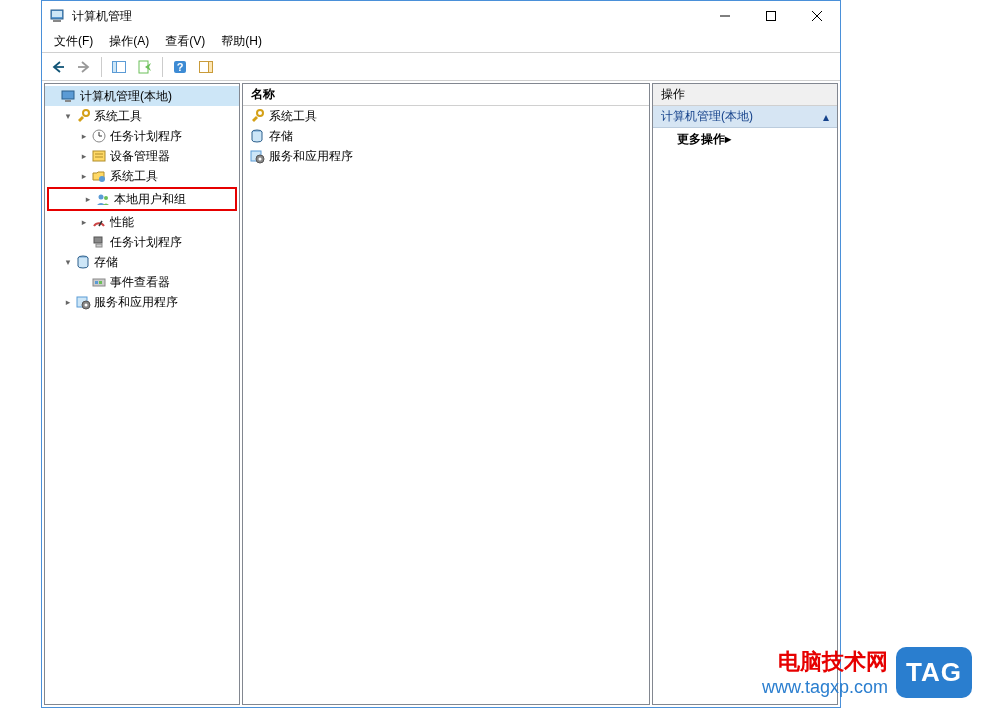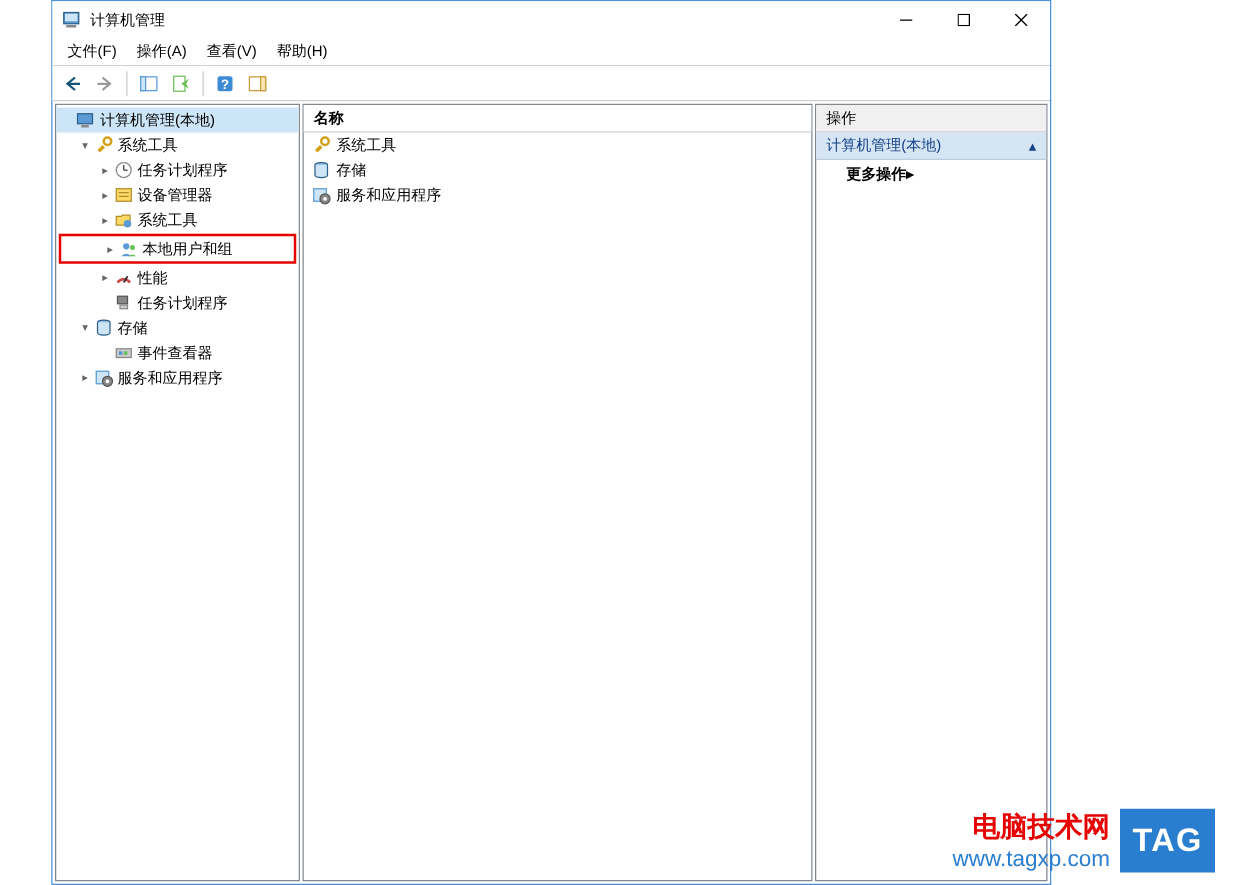--- a/index.html
+++ b/index.html
@@ -39,21 +39,21 @@
 .list-icon { width: 16px; height: 16px; margin-right: 4px; display: flex; align-items: center; justify-content: center; }
 
 .actions-header { height: 22px; background: #f0f0f0; border-bottom: 1px solid #d0d0d0; display: flex; align-items: center; padding-left: 8px; font-weight: 400; }
 .actions-scope { height: 22px; background: #d6e5f3; border-bottom: 1px solid #bcd; display: flex; align-items: center; justify-content: space-between; padding: 0 8px; color: #15428b; cursor: pointer; }
 .action-item { height: 22px; display: flex; align-items: center; justify-content: flex-start; padding: 0 8px 0 24px; cursor: pointer; font-weight: bold; }
 
 .watermark { position: absolute; right: 14px; bottom: 10px; display: flex; align-items: flex-start; gap: 8px; }
 .wm-text { text-align: right; }
 .wm-text .t1 { color: #e60000; font-size: 22px; font-weight: bold; }
 .wm-text .t2 { color: #2a7ecf; font-size: 18px; }
-.wm-badge { background: #2a7ecf; color: #fff; font-size: 26px; font-weight: bold; padding: 10px 10px; border-radius: 0; letter-spacing: 1px; }
+.wm-badge { background: #2a7ecf; color: #fff; font-size: 26px; font-weight: bold; padding: 10px 10px; border-radius: 10px; letter-spacing: 1px; }
 
 svg { display: block; }
 </style>
 </head>
 <body>
 
 <div class="window">
 
   <div class="titlebar">
     <span class="appicon">

